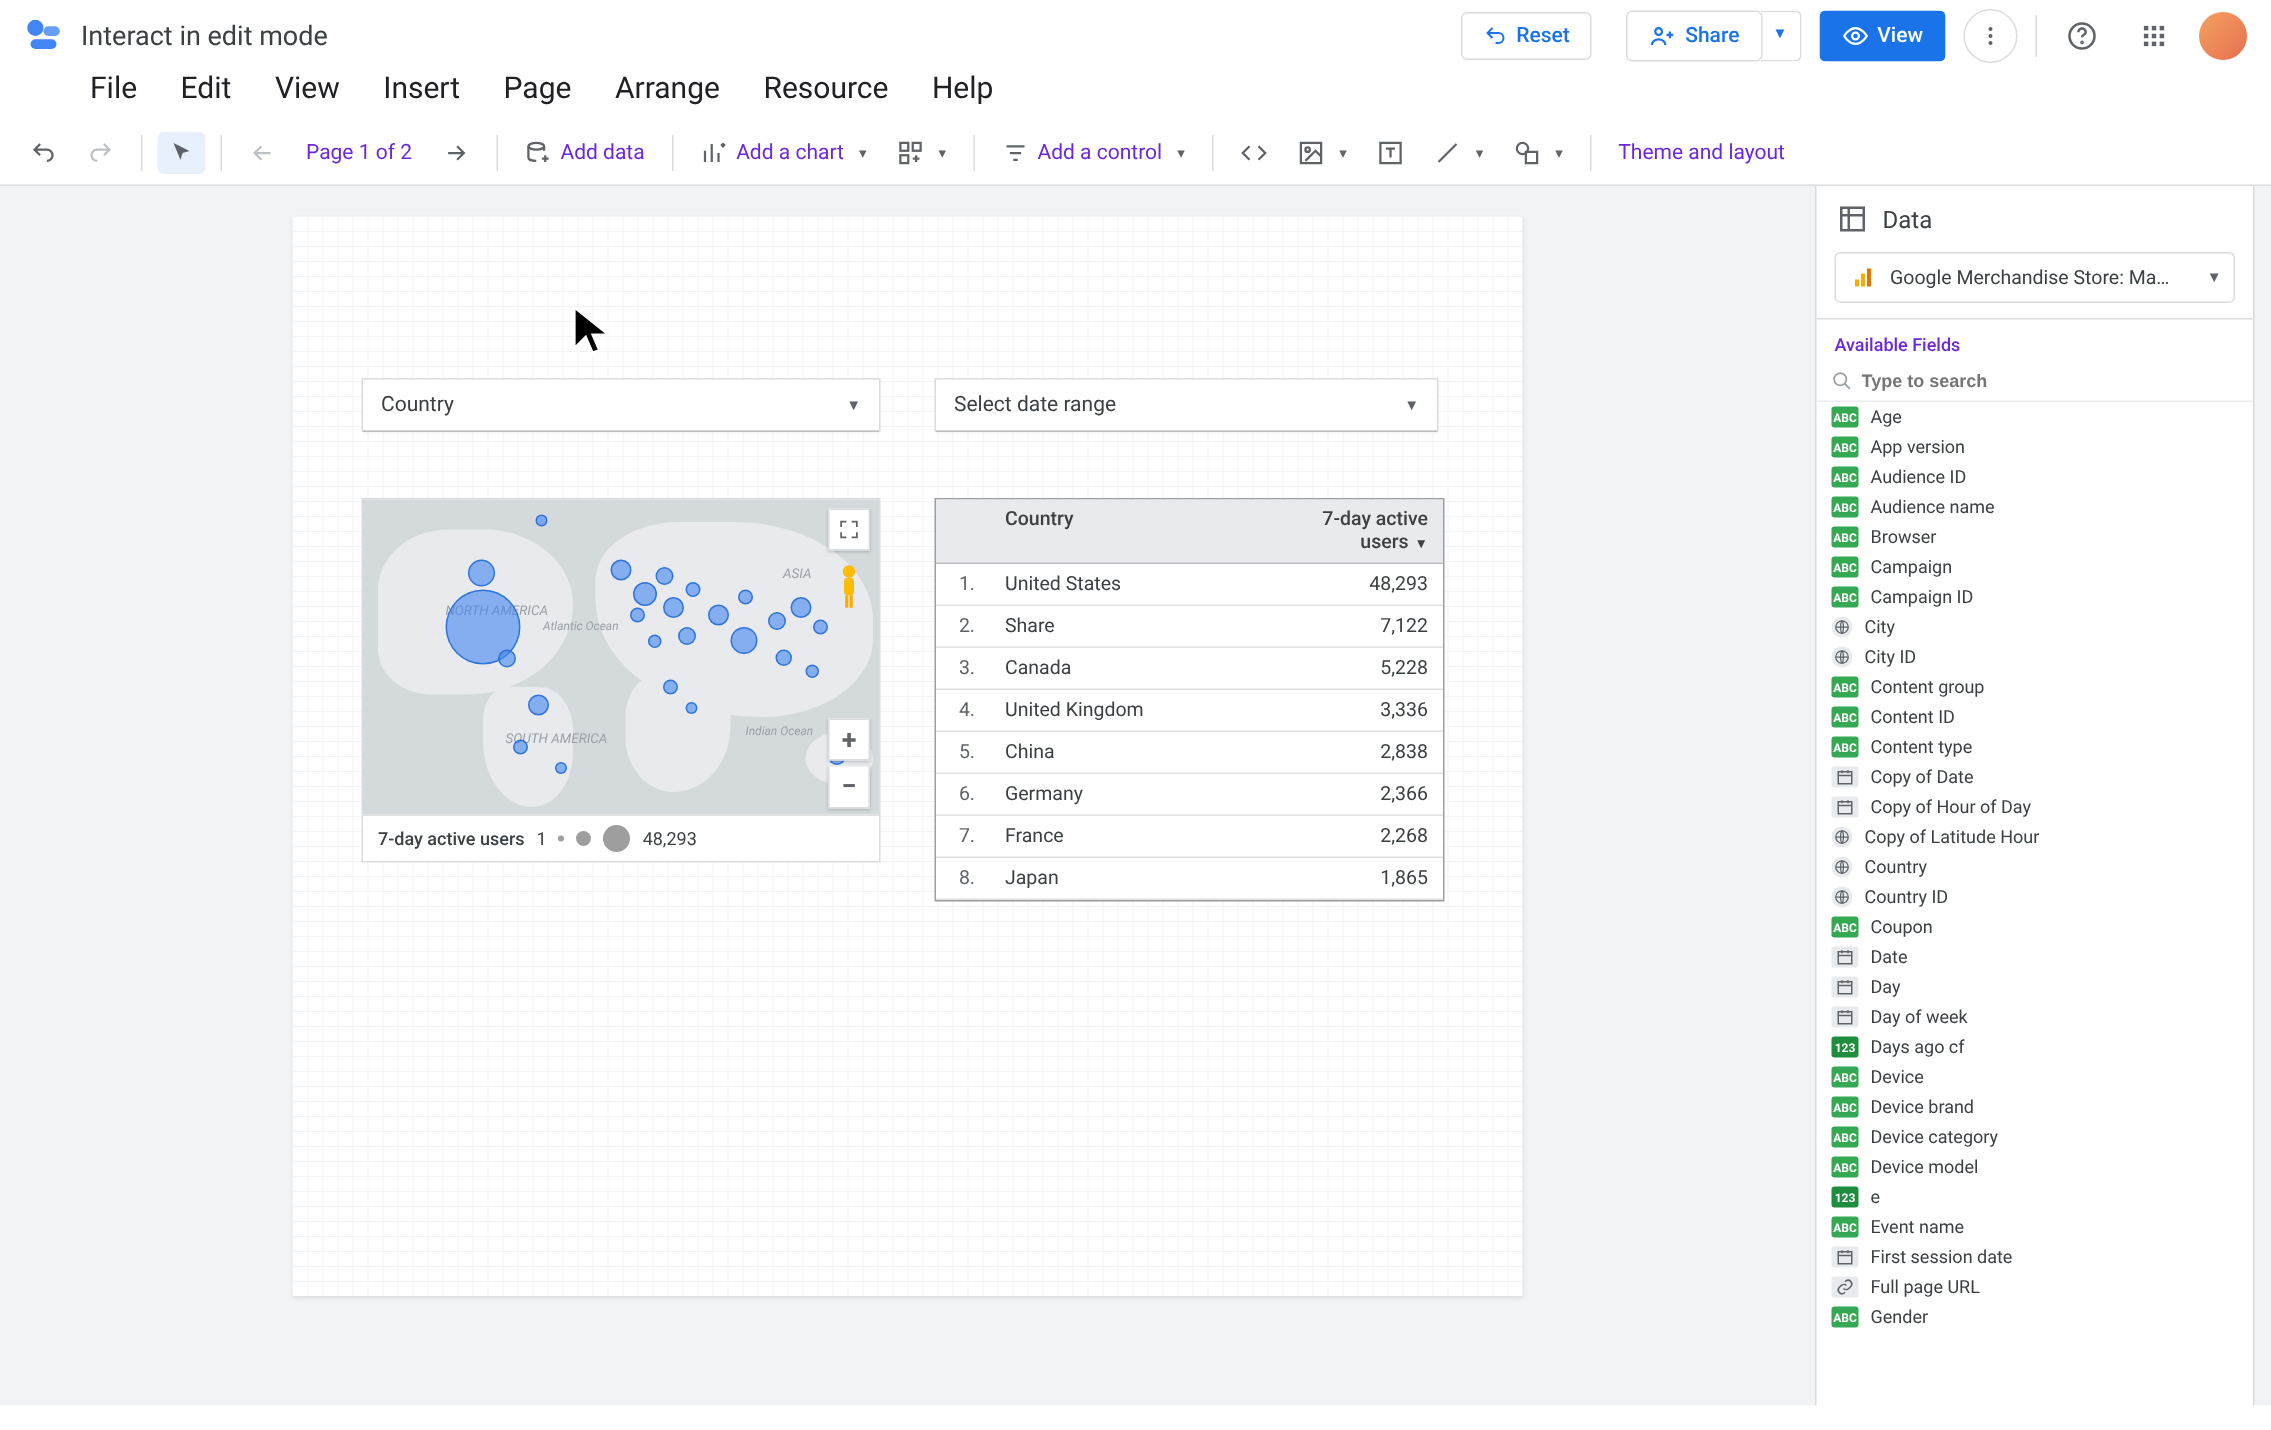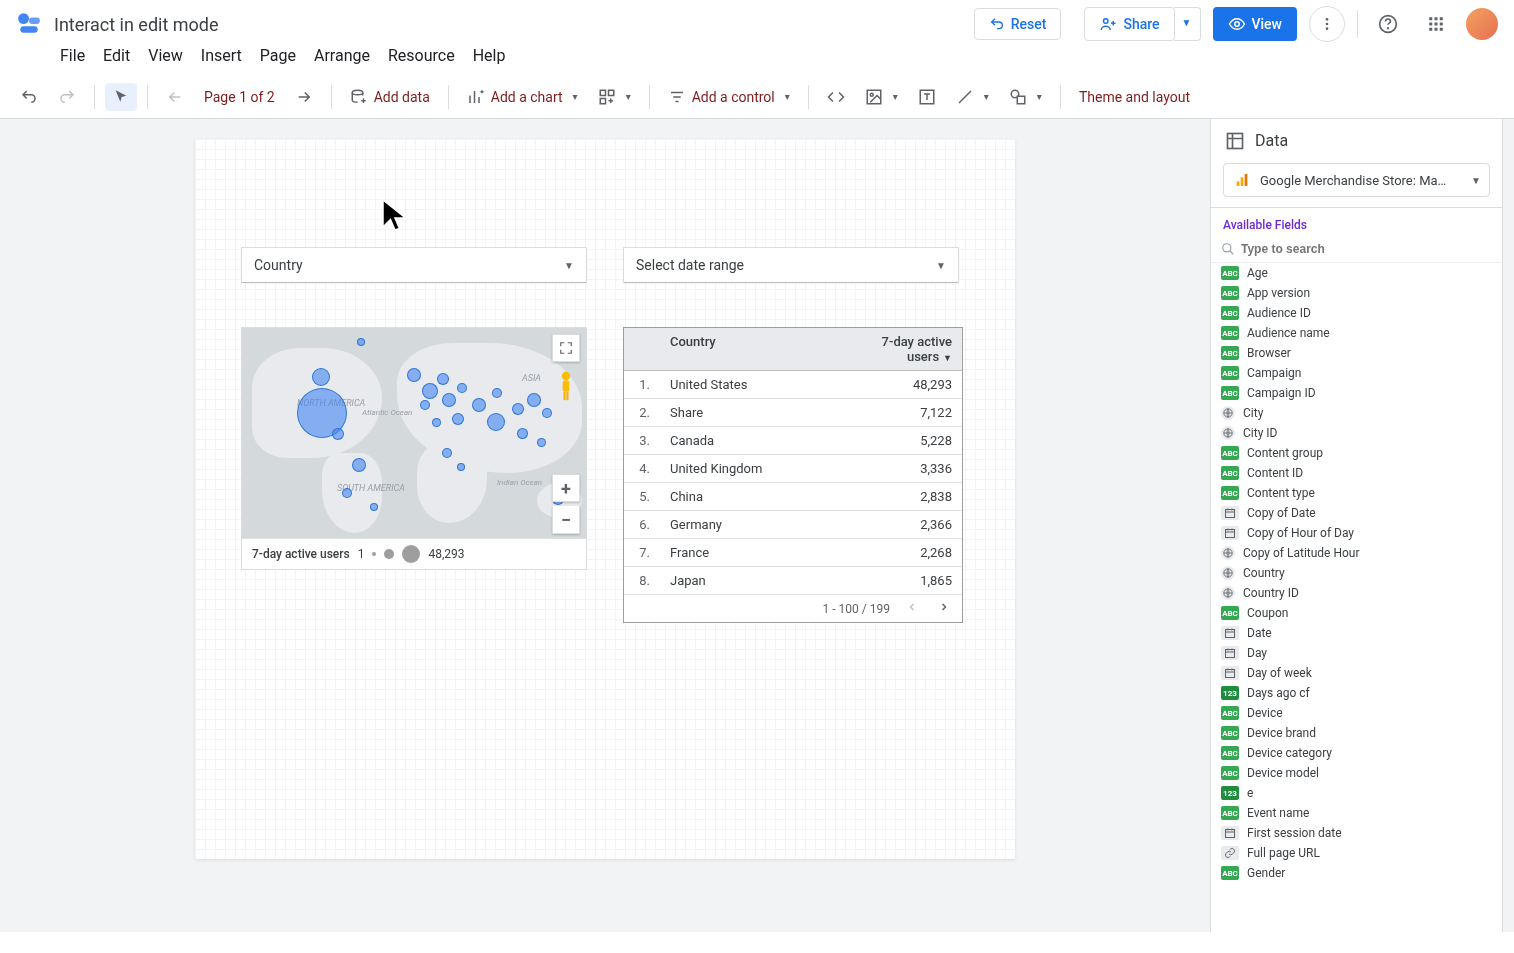--- a/index.html
+++ b/index.html
@@ -10,24 +10,24 @@
 .header-spacer { flex: 1; }
 .header-actions { display: flex; align-items: center; gap: 12px; }
 .btn { display: inline-flex; align-items: center; gap: 6px; padding: 7px 14px; border-radius: 4px; font-size: 14px; font-weight: 500; cursor: pointer; border: 1px solid transparent; }
 .btn-reset { border: 1px solid #dadce0; color: #1a73e8; background: #fff; }
 .btn-share { border: 1px solid #dadce0; color: #1a73e8; background: #fff; }
 .btn-view { background: #1a73e8; color: #fff; }
 .split-caret { border-left: 1px solid #dadce0; padding: 9px 8px; margin-left: -1px; }
 .icon-btn { width: 36px; height: 36px; border-radius: 50%; display: inline-flex; align-items: center; justify-content: center; cursor: pointer; border: 1px solid #dadce0; color: #5f6368; }
 .icon-btn.noborder { border: none; }
 .avatar { width: 32px; height: 32px; border-radius: 50%; background: linear-gradient(135deg,#f4a261,#e76f51); }
-.menubar { display: flex; gap: 2px; padding: 2px 52px 6px 52px; font-size: 16px; color: #202124; }
+.menubar { display: flex; gap: 13px; padding: 2px 52px 6px 52px; font-size: 20px; color: #202124; }
 .menubar span { padding: 4px 8px; border-radius: 4px; cursor: pointer; }
 .toolbar { display: flex; align-items: center; padding: 6px 12px; gap: 4px; height: 44px; border-bottom: 1px solid #dadce0; }
-.tbtn { display: inline-flex; align-items: center; gap: 6px; padding: 6px 8px; border-radius: 4px; cursor: pointer; color: #7f1d1d; font-size: 14px; }
+.tbtn { display: inline-flex; align-items: center; gap: 6px; padding: 6px 8px; border-radius: 4px; cursor: pointer; color: #6d28d9; font-size: 14px; }
 .tbtn.sel { background: #e8f0fe; }
 .tbtn svg { flex-shrink: 0; }
 .tsep { width: 1px; height: 24px; background: #dadce0; margin: 0 6px; }
 .caret::after { content: '▾'; font-size: 10px; margin-left: 4px; color: #5f6368; }
 .main { display: flex; height: calc(100vh - 140px); }
 .canvas-area { flex: 1; background: #f1f3f4; overflow: auto; position: relative; display: flex; justify-content: center; padding-top: 20px; }
 .canvas { width: 820px; height: 720px; background: #fff; background-image: linear-gradient(#f1f3f4 1px, transparent 1px), linear-gradient(90deg, #f1f3f4 1px, transparent 1px); background-size: 10px 10px; position: relative; box-shadow: 0 1px 3px rgba(0,0,0,0.1); }
 .control-box { position: absolute; background: #fff; border: 1px solid #dadce0; display: flex; align-items: center; padding: 0 12px; justify-content: space-between; font-size: 14px; box-shadow: 0 1px 2px rgba(0,0,0,0.05); }
 .control-box::after { content: ''; position: absolute; left: 0; right: 0; bottom: -1px; height: 1px; background: #bdbdbd; }
 .cursor-icon { position: absolute; z-index: 100; }
@@ -45,21 +45,21 @@
 .table-box { position: absolute; border: 1px solid #9e9e9e; background: #fff; font-size: 13px; }
 .table-head { display: flex; background: #e8eaed; border-bottom: 1px solid #bdbdbd; font-weight: 500; }
 .th, .td { padding: 6px 10px; }
 .col-idx { width: 36px; text-align: right; color: #5f6368;}
 .col-country { flex: 1; }
 .col-val { width: 110px; text-align: right; }
 .table-row { display: flex; border-bottom: 1px solid #e0e0e0; }
 .table-foot { display: flex; justify-content: flex-end; align-items: center; padding: 4px 8px; gap: 12px; font-size: 12px; color: #5f6368;}
 .page-arrow { cursor: pointer; padding: 2px 4px; color:#5f6368; }
 .side-panel { width: 292px; border-left: 1px solid #dadce0; display: flex; flex-direction: column; background: #fff;}
-.side-head { display: flex; gap: 10px; padding: 12px 14px; font-size: 16px; color: #3c4043; }
+.side-head { display: flex; align-items: center; gap: 10px; padding: 12px 14px; font-size: 16px; color: #3c4043; }
 .ds-select { margin: 0 12px 10px 12px; border: 1px solid #dadce0; border-radius: 4px; display: flex; align-items: center; padding: 6px 8px; gap: 8px; font-size: 13px; cursor: pointer;}
 .ds-icon { width: 20px; height: 20px; display:flex; align-items:center; justify-content:center;}
 .side-split { display: flex; flex: 1; overflow: hidden; border-top: 1px solid #dadce0;}
 .drop-area { width: 144px; border-right: 1px solid #dadce0; display: flex; flex-direction: column; align-items: center; padding: 16px 10px; text-align: center; color: #80868b; font-size: 12px;}
 .fields-col { flex: 1; display: flex; flex-direction: column; }
 .fields-head { padding: 10px 12px 6px 12px; font-size: 12px; color: #6d28d9; font-weight: 500;}
 .search-row { display: flex; align-items: center; padding: 4px 10px 6px 10px; gap: 6px; border-bottom: 1px solid #eee;}
 .search-row input { border: none; outline: none; font-size: 12px; flex: 1; font-weight: bold; }
 .fields-list { flex: 1; overflow-y: auto; }
 .field-row { display: flex; align-items: center; gap: 8px; padding: 3px 10px; font-size: 12px; cursor: grab; }
@@ -379,29 +379,20 @@
               <div class="td col-idx">7.</div>
               <div class="td col-country">France</div>
               <div class="td col-val">2,268</div>
             </div>
             <div class="table-row">
               <div class="td col-idx">8.</div>
               <div class="td col-country">Japan</div>
               <div class="td col-val">1,865</div>
             </div>
           </div>
-        <div class="table-foot">
-          <span>1 - 100 / 199</span>
-          <span class="page-arrow"><svg width="12" height="12" viewBox="0 0 24 24" fill="none" stroke="#bdc1c6" stroke-width="3">
-                <path d="M15 18l-6-6 6-6"></path>
-              </svg></span>
-          <span class="page-arrow"><svg width="12" height="12" viewBox="0 0 24 24" fill="none" stroke="#5f6368" stroke-width="3">
-                <path d="M9 18l6-6-6-6"></path>
-              </svg></span>
-        </div>
       </div>
 
     </div>
   </div>
 
   <div class="side-panel">
     <div class="side-head">
       <svg width="20" height="20" viewBox="0 0 24 24" fill="none" stroke="#5f6368" stroke-width="2">
           <rect x="3" y="3" width="18" height="18"></rect>
           <path d="M3 9h18M9 3v18"></path>

